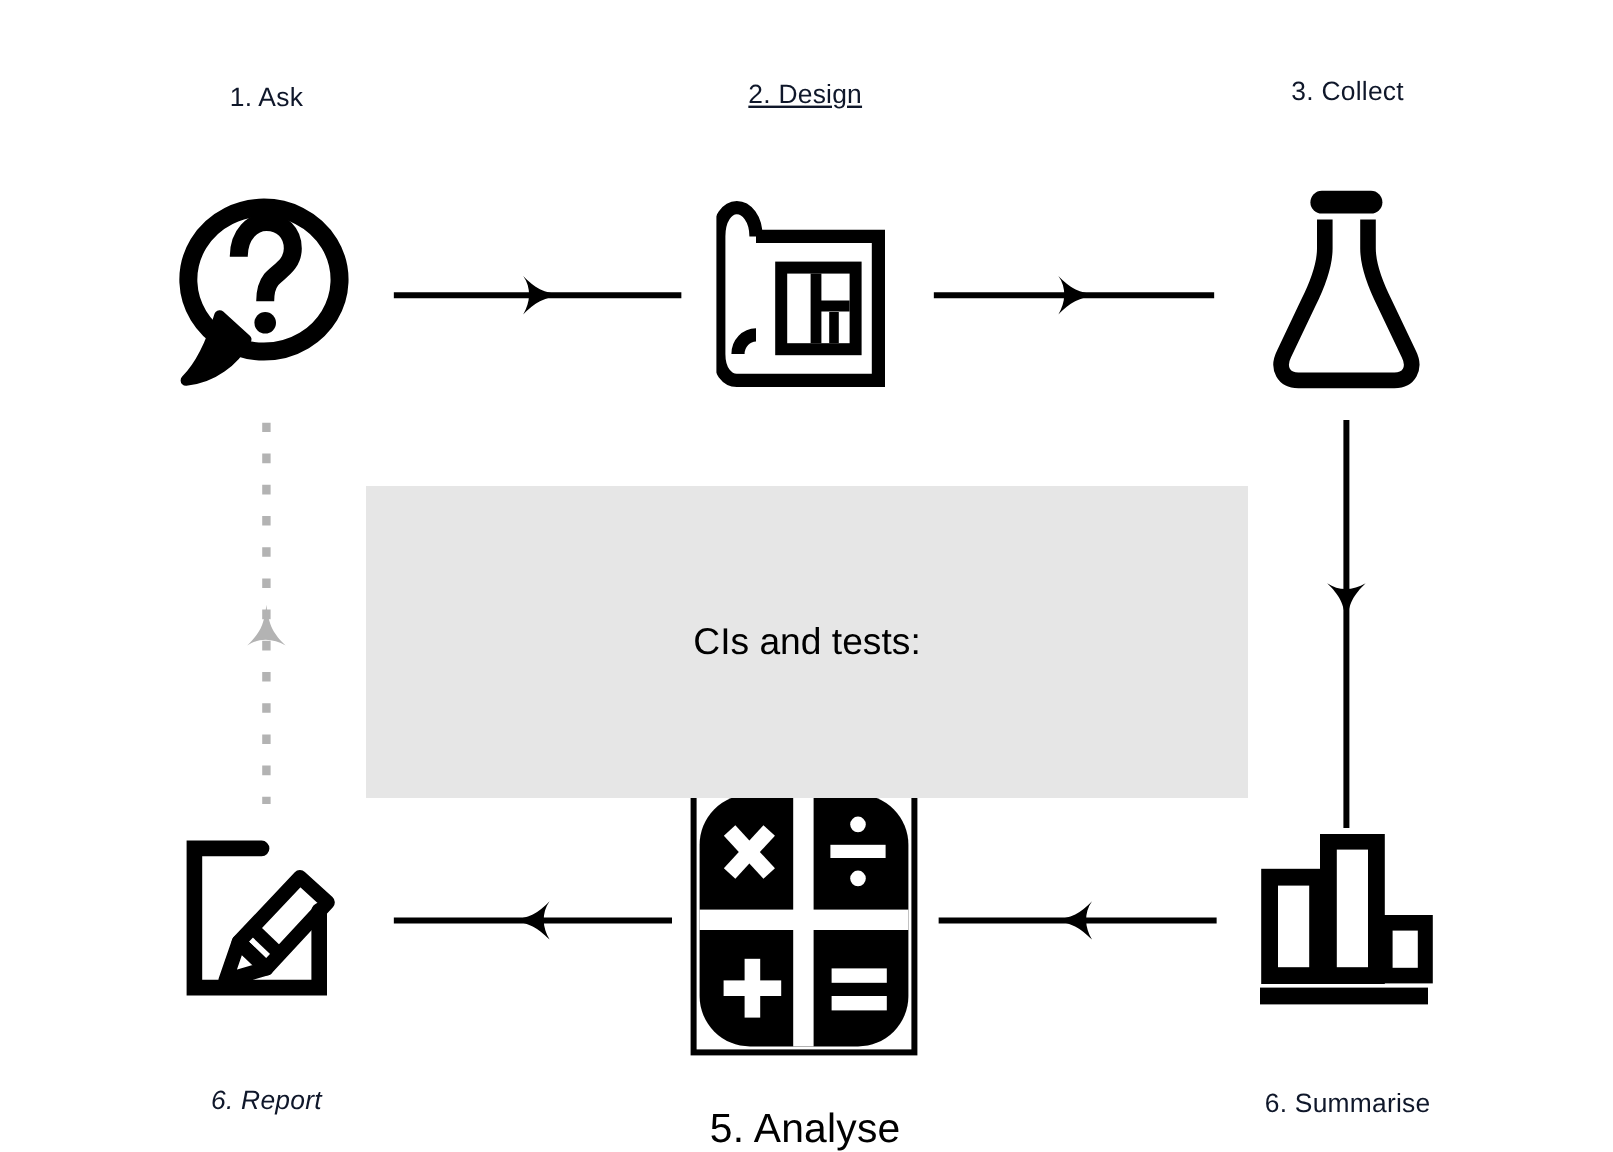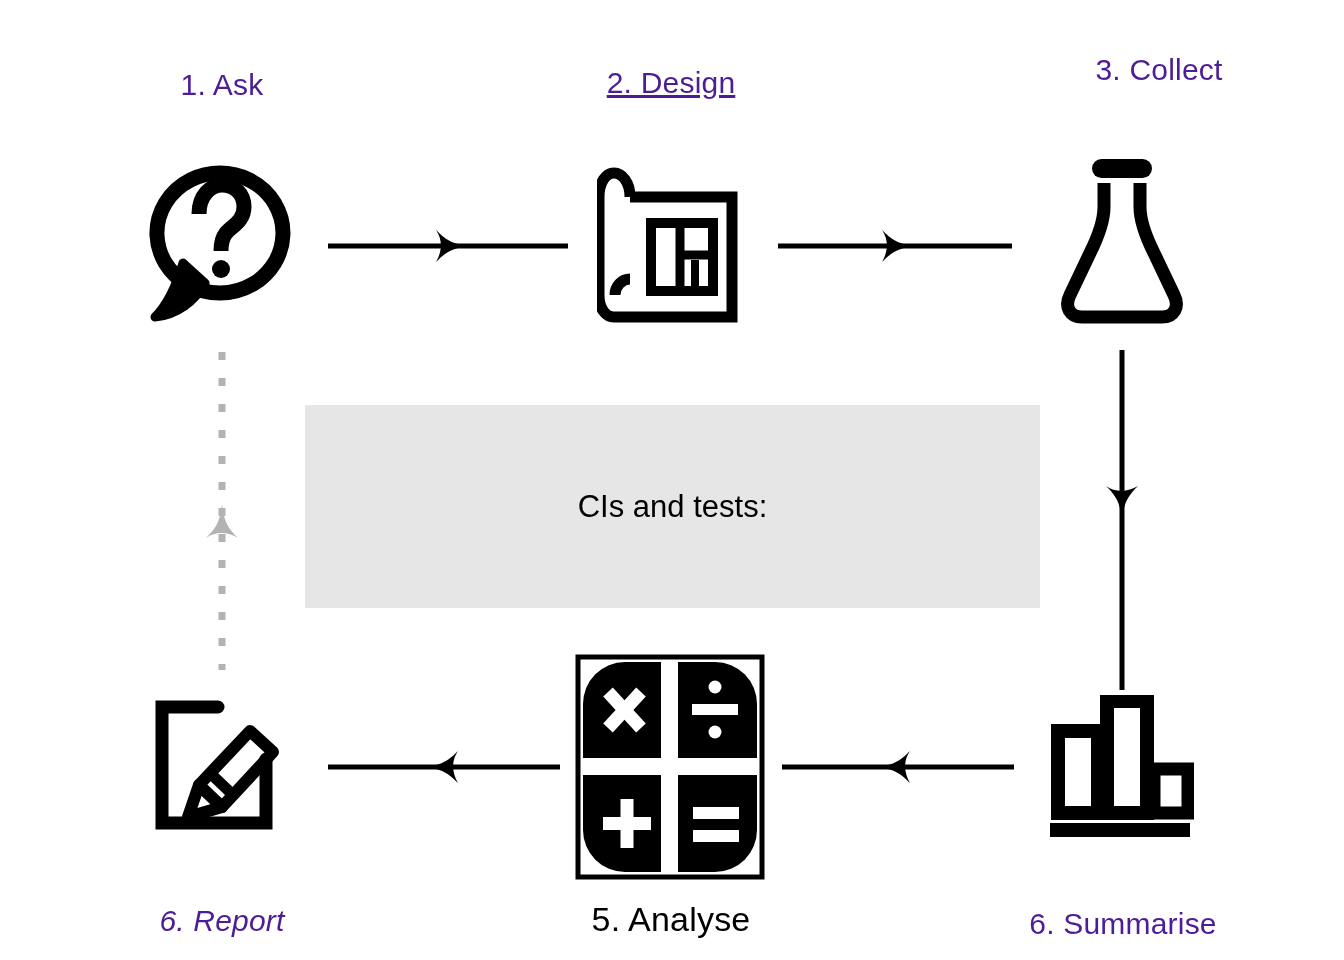--- a/index.html
+++ b/index.html
@@ -16,40 +16,40 @@
     position: relative;
     width: 1344px;
     height: 960px;
     background: #ffffff;
     overflow: hidden;
   }
 
   
   .stage-label {
     position: absolute;
-    font-size: 30px;
-    color: #4c1d95;
+    font-size: 22px;
+    color: #0f172a;
     white-space: nowrap;
     letter-spacing: 0.2px;
     text-align: center;
     transform: translateX(-50%);
     line-height: 1;
   }
   .stage-label.active {
     color: #000000;
     font-size: 34px;
   }
 
   
   #highlight-panel {
     position: absolute;
     left: 305px;
     top: 405px;
     width: 735px;
-    height: 203px;
+    height: 260px;
     background: #e6e6e6;
   }
   #highlight-panel .panel-text {
     position: absolute;
     left: 0;
     right: 0;
     top: 50%;
     transform: translateY(-50%);
     text-align: center;
     color: #000000;
@@ -69,24 +69,24 @@
   }
   svg { display: block; }
 </style>
 </head>
 <body>
 
 <div id="canvas">
 
   <div class="stage-label" style="left:222px; top:70px;">1. Ask</div>
   <div class="stage-label" style="left:671px; top:68px;text-decoration:underline;">2. Design</div>
-  <div class="stage-label" style="left:1123px; top:55px;margin-left:36px;">3. Collect</div>
+  <div class="stage-label" style="left:1123px; top:65px;">3. Collect</div>
 
   <div class="stage-label" style="left:222px; top:906px;font-style:italic;">6. Report</div>
-  <div class="stage-label active" style="left:671px; top:902px;text-align:right;">5. Analyse</div>
+  <div class="stage-label active" style="left:671px; top:924px;text-align:right;">5. Analyse</div>
   <div class="stage-label" style="left:1123px; top:909px;">6. Summarise</div>
 
   <div class="node-icon" style="left:220px; top:245px;">
     <svg width="142" height="160" viewBox="0 0 142 160" aria-hidden="true">
 
       <path d="M71 8 A63 60 0 1 1 70.9 8 Z" fill="none" stroke="#000" stroke-width="15"></path>
 
       <path d="M34 98 C28 118 20 138 6 152 C28 150 46 136 56 118 Z" fill="#000" stroke="#000" stroke-width="9" stroke-linejoin="round"></path>
 
       <path d="M36 96 C33 110 28 124 20 136" fill="none" stroke="#fff" stroke-width="0"></path>

